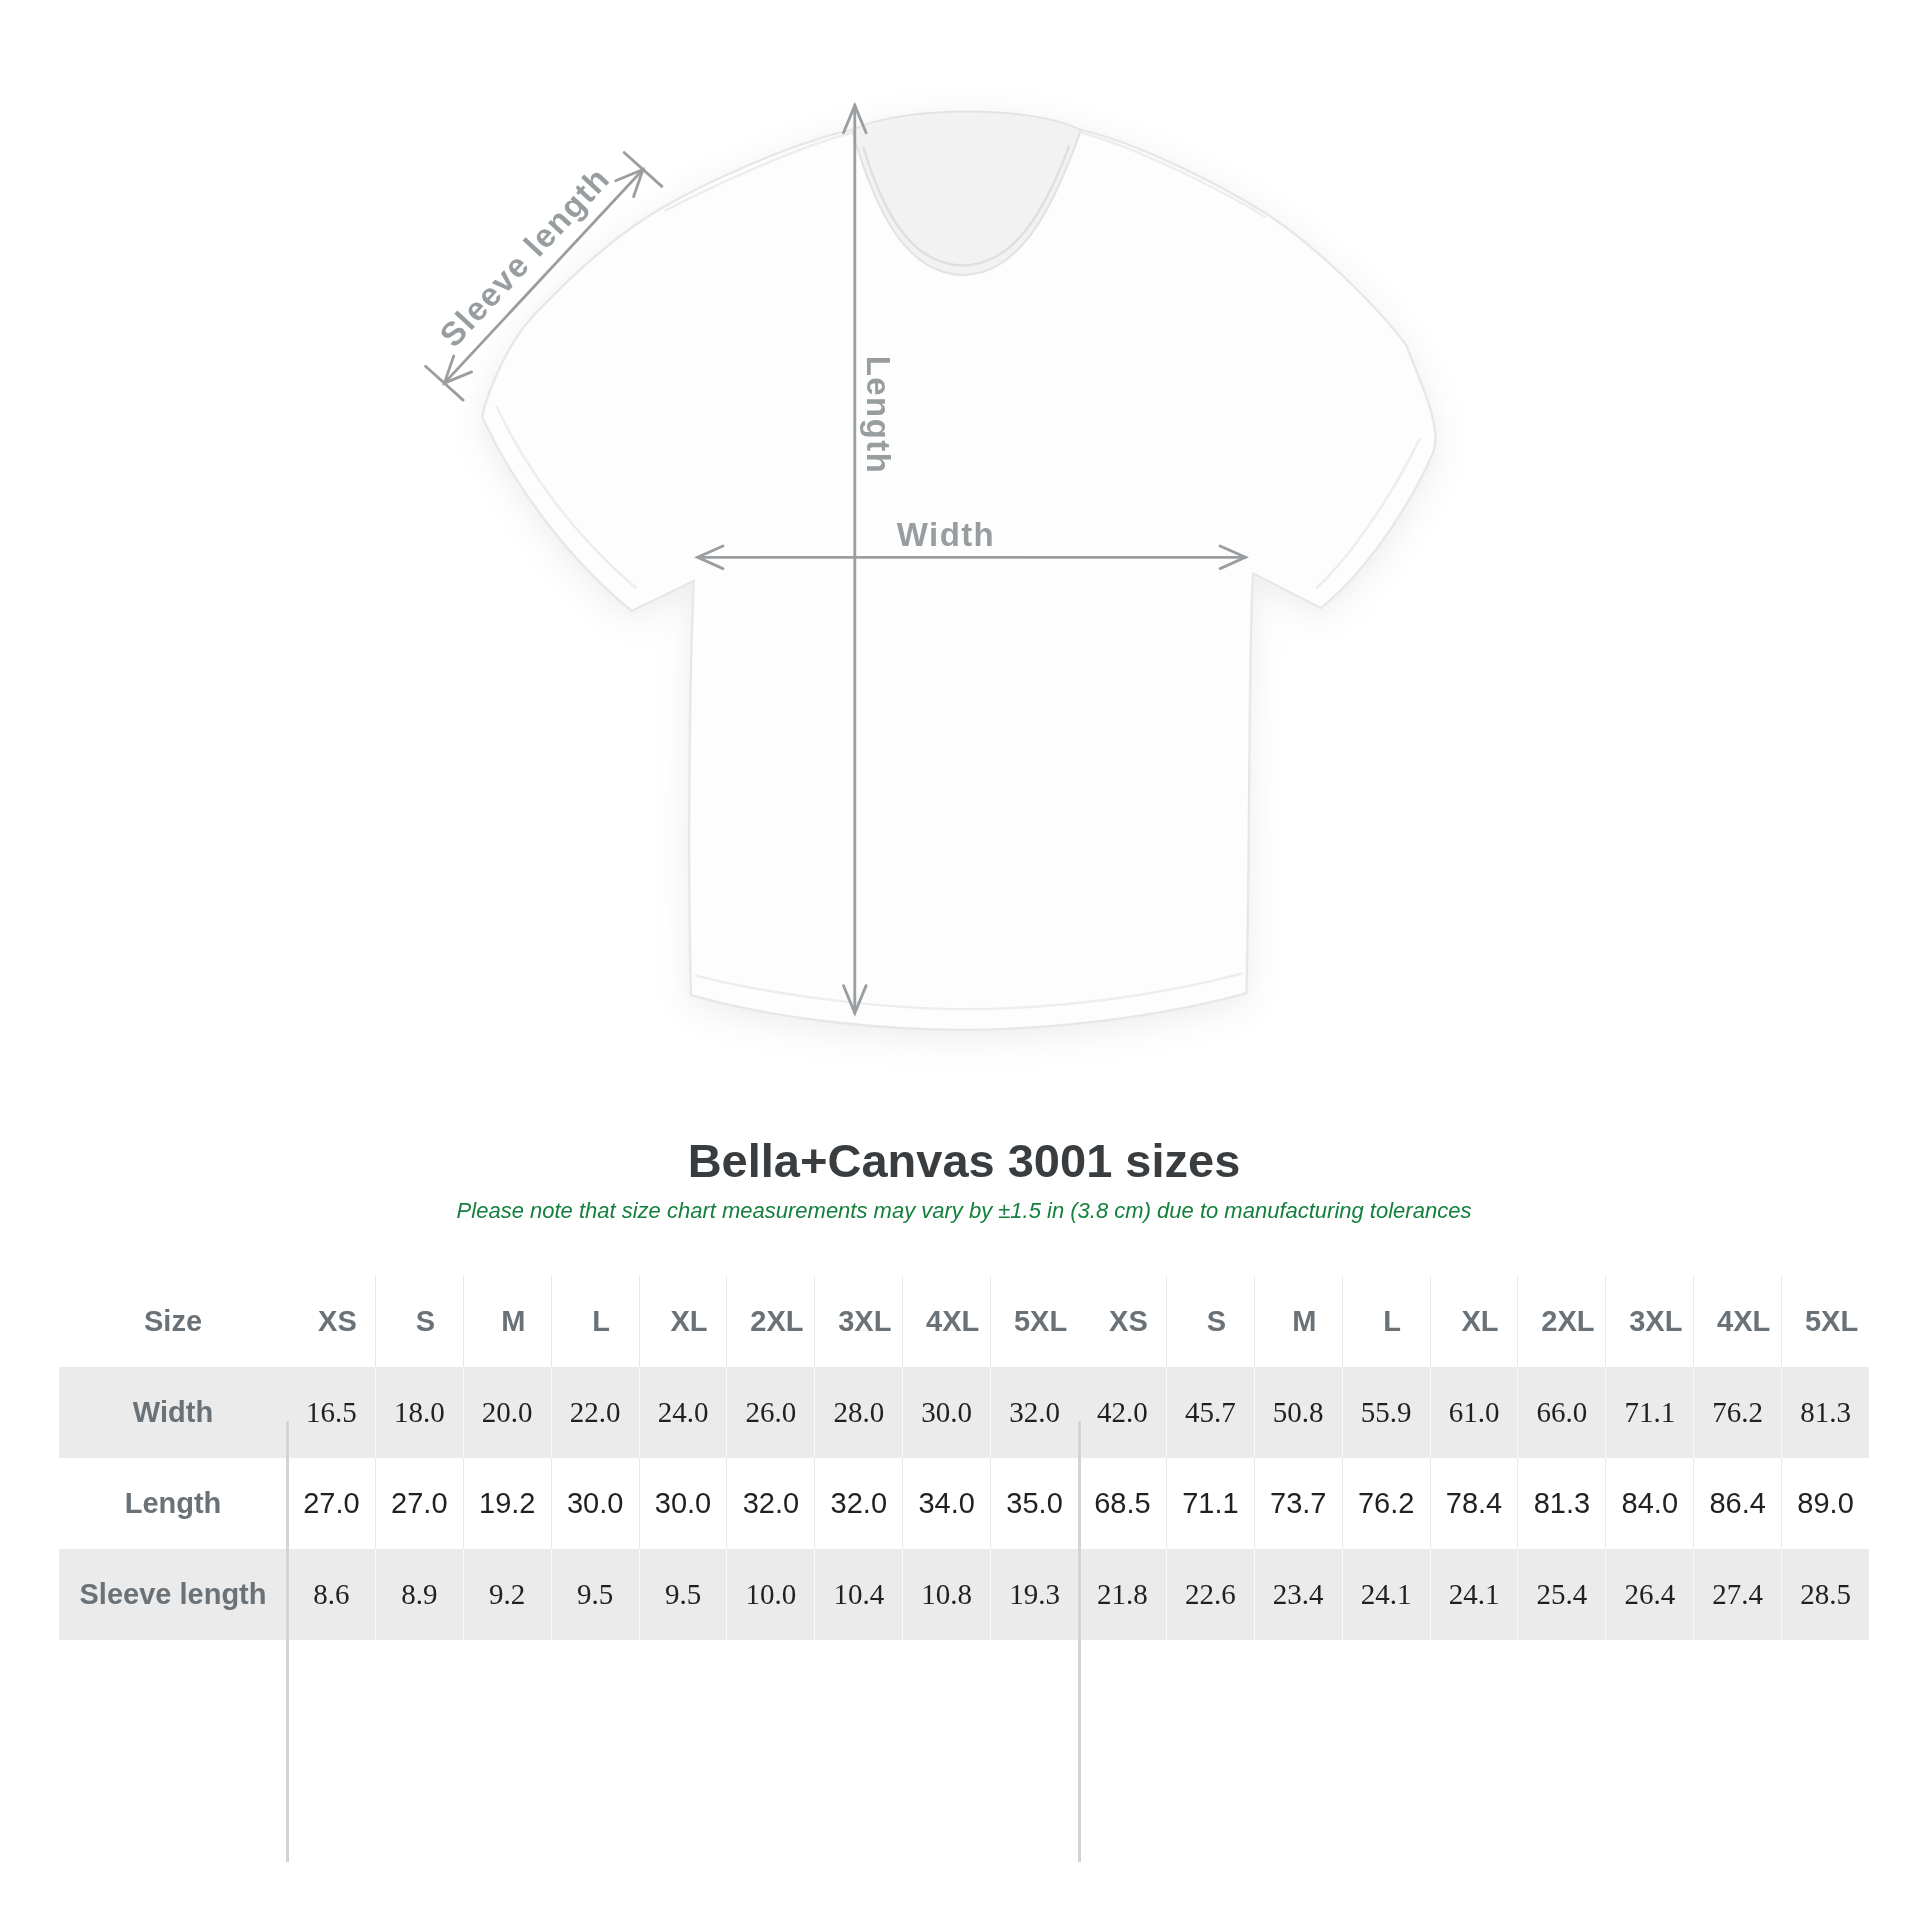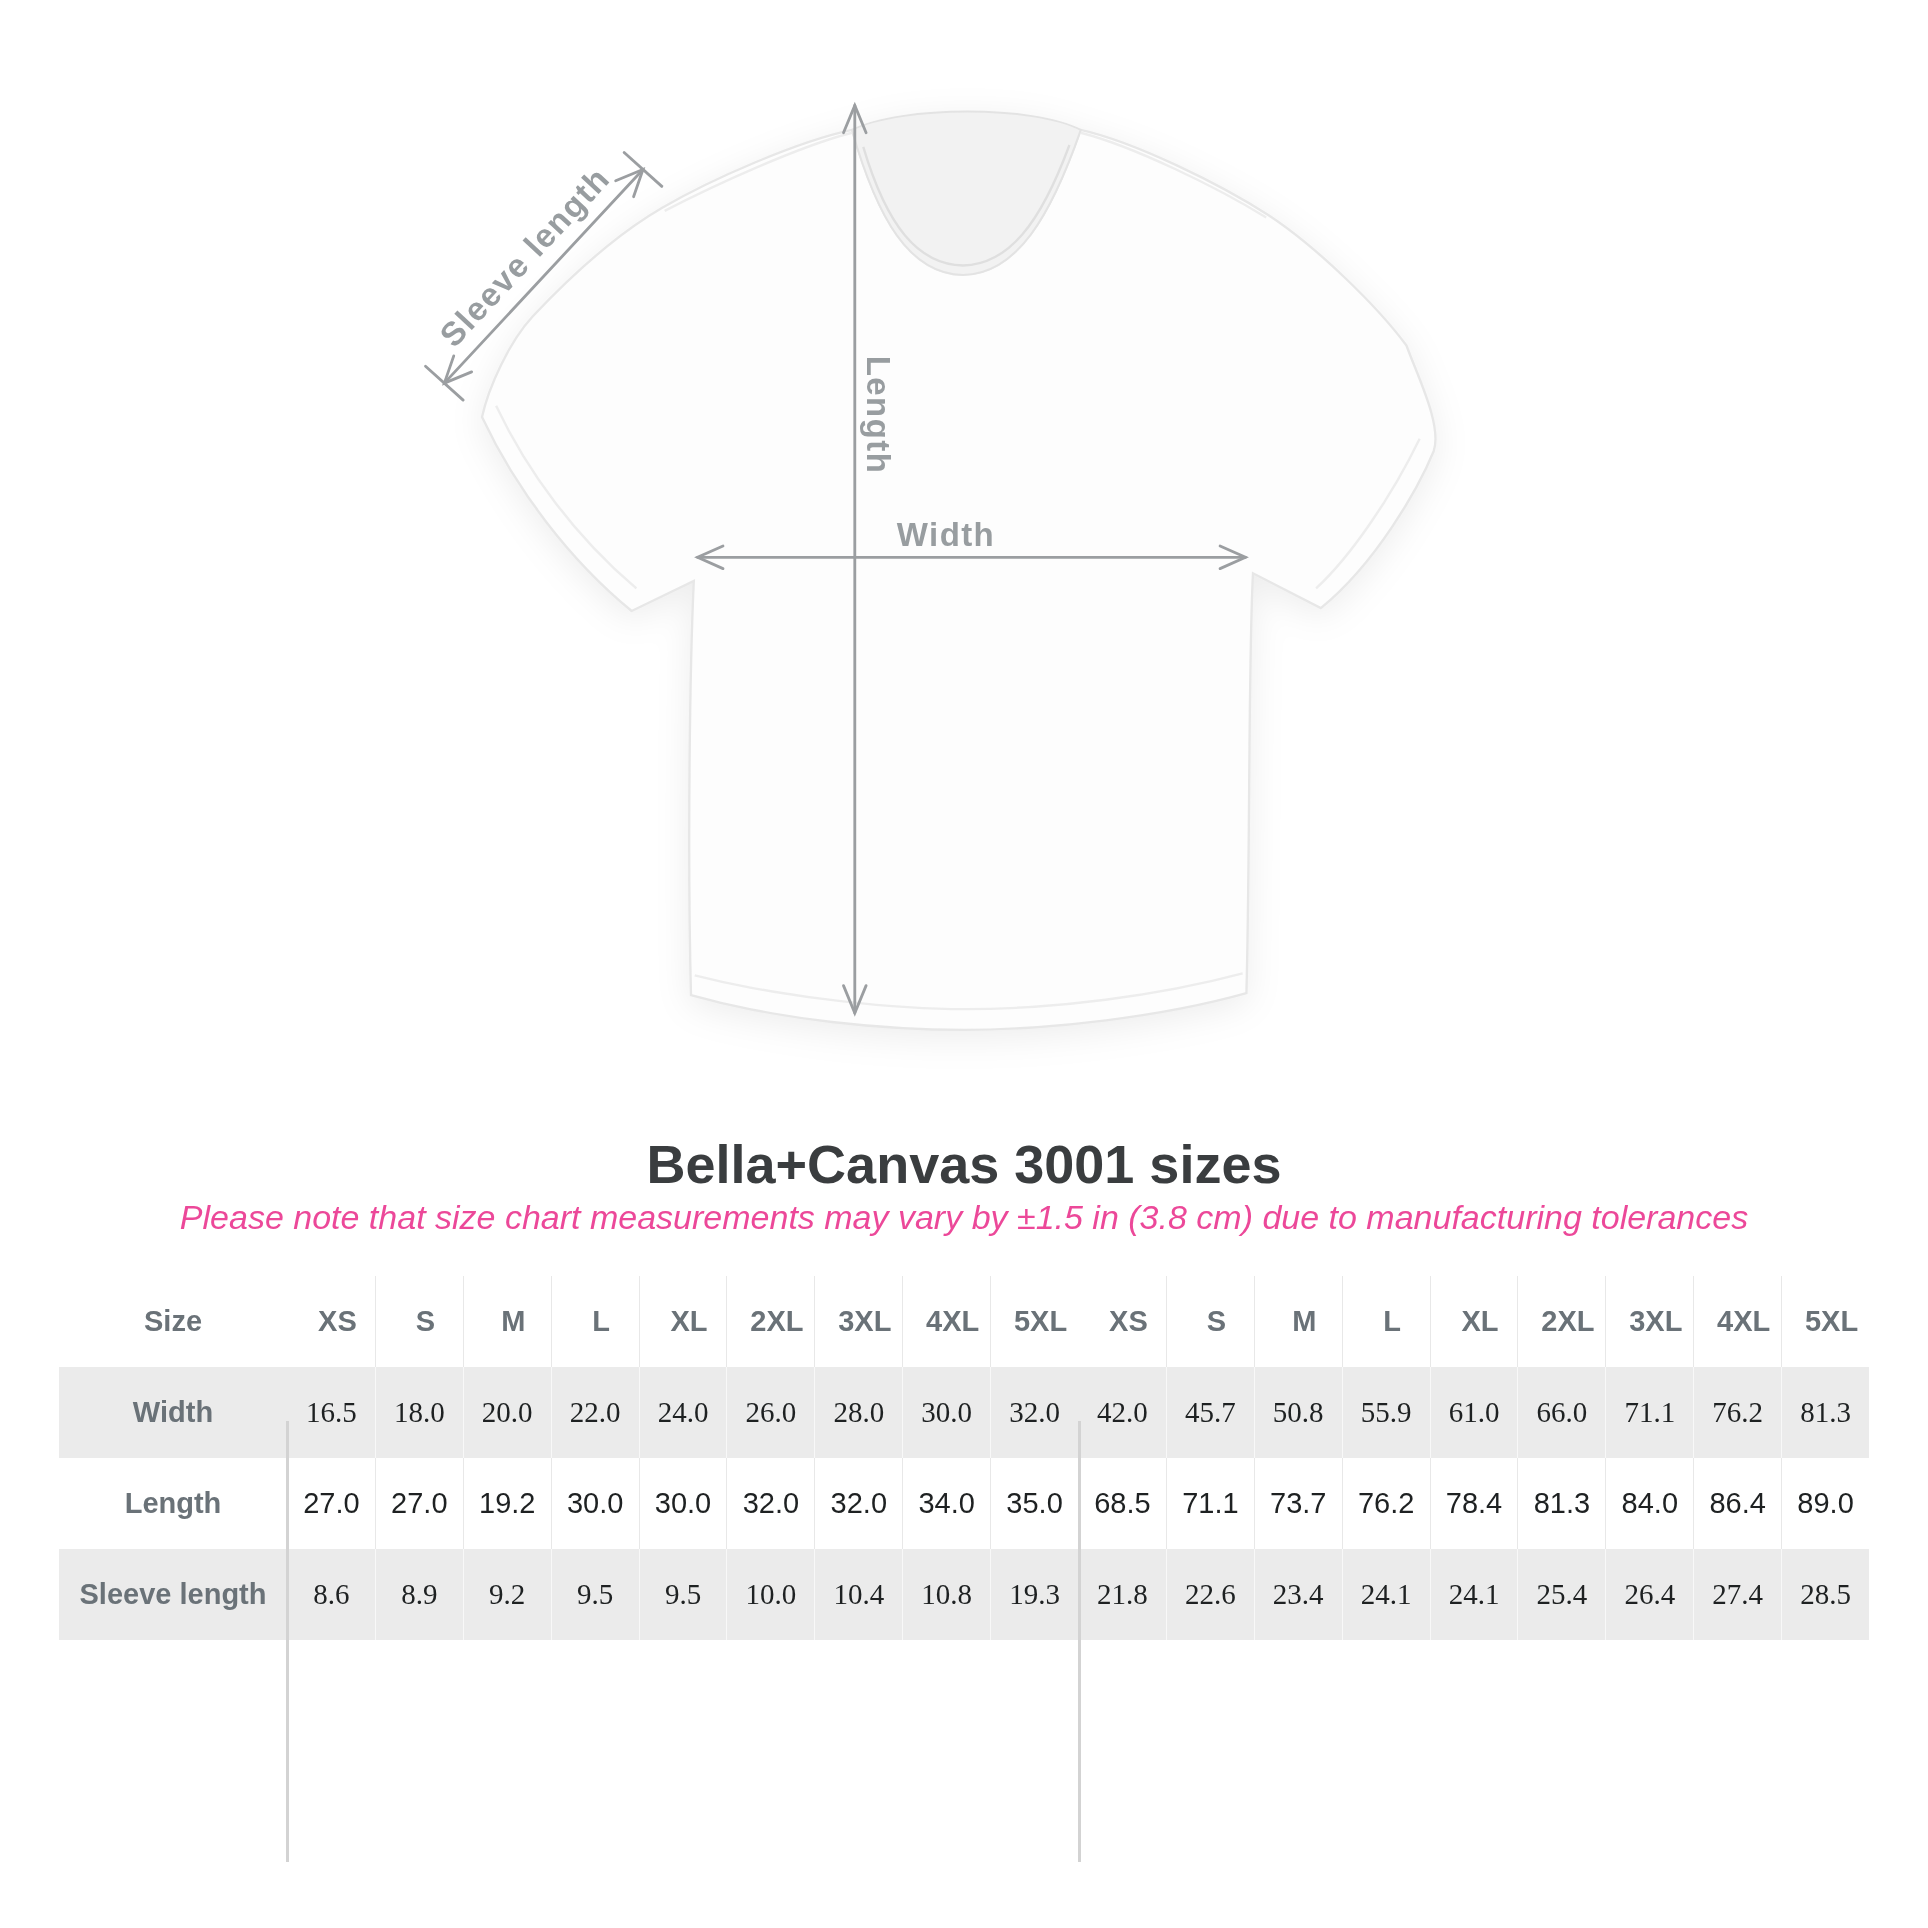--- a/index.html
+++ b/index.html
@@ -23,26 +23,26 @@
     white-space: nowrap;
   }
   #sleeve-length-label { left: 525px; top: 257px; transform: translate(-50%,-50%) rotate(-47deg); }
   #length-label        { left: 878px; top: 415px; transform: translate(-50%,-50%) rotate(90deg); }
   #width-label         { left: 946px; top: 535px; transform: translate(-50%,-50%); }
 
   
   #chart-title {
     position: absolute; left: 0; right: 0; top: 1133px;
     text-align: center;
-    font-size: 54px; font-weight: bold; color: #3a3d3f;
+    font-size: 47px; font-weight: bold; color: #3a3d3f;
   }
   #chart-note {
     position: absolute; left: 0; right: 0; top: 1198px;
     text-align: center;
-    font-size: 34px; font-style: italic; color: #ec4899;
+    font-size: 22px; font-style: italic; color: #15803d;
   }
 
   
   #size-table {
     position: absolute; left: 59px; top: 1276px;
     width: 1810px; height: 586px;
     border-radius: 32px;
     overflow: hidden;
     background: #ffffff;
   }

